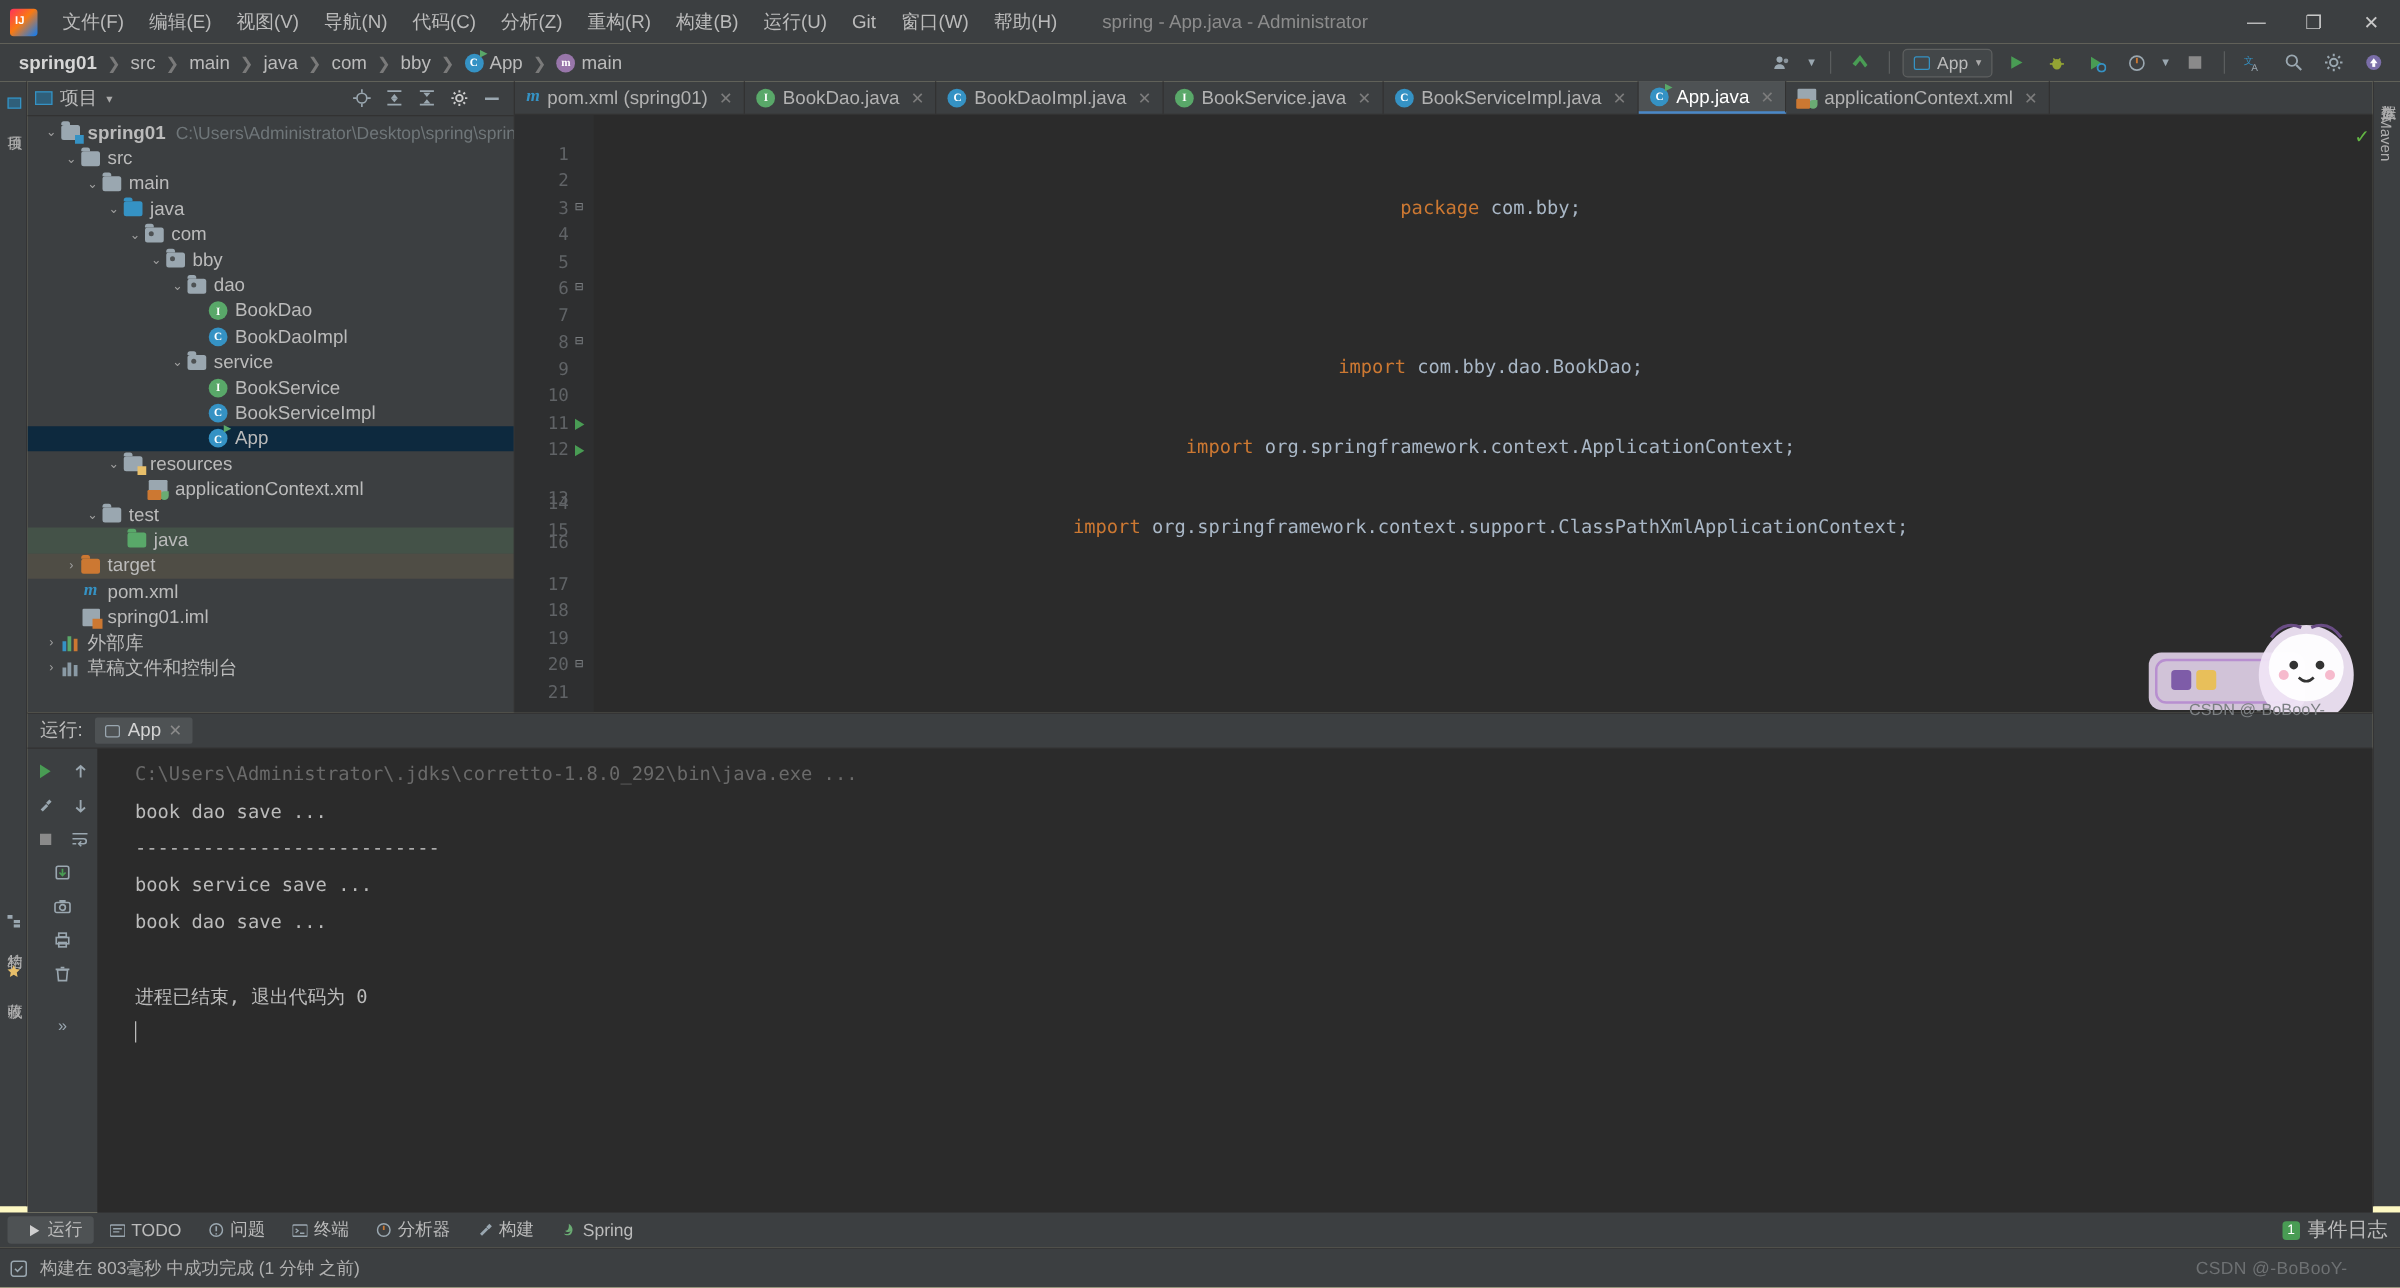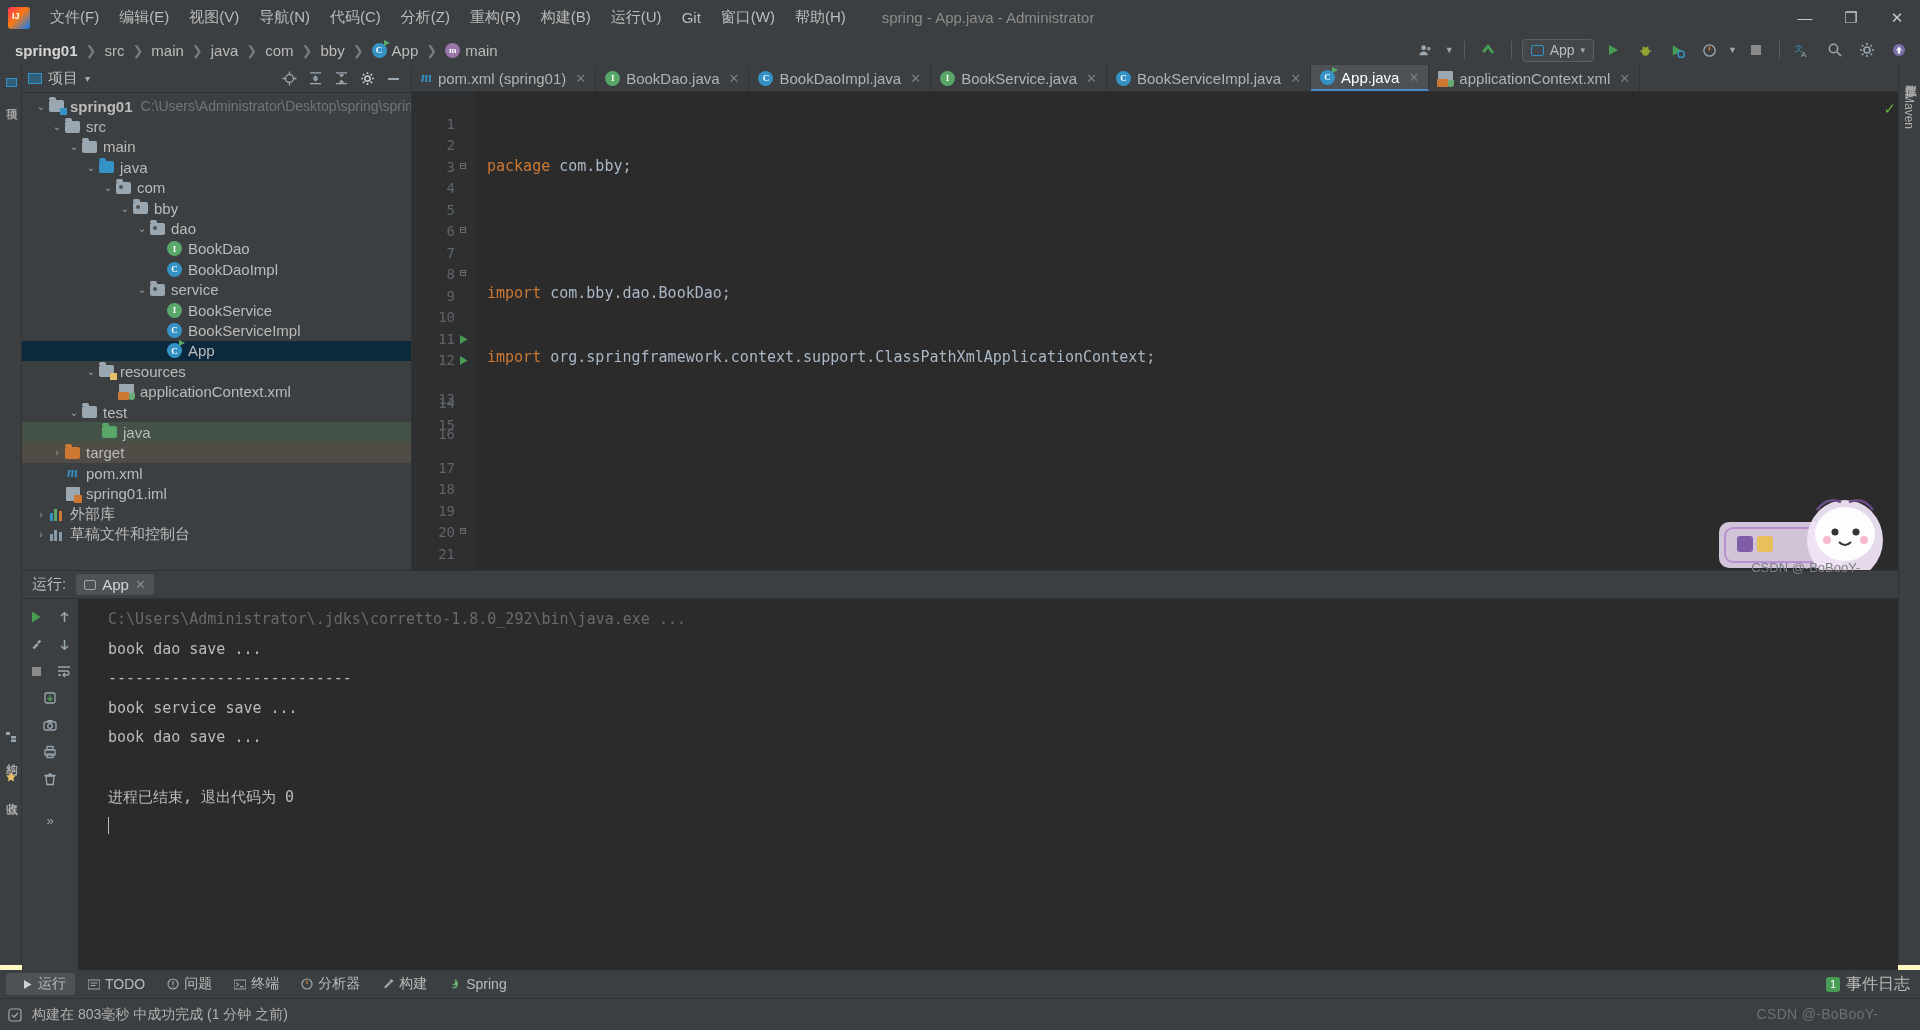--- a/index.html
+++ b/index.html
@@ -107,21 +107,21 @@
   .tab .x { color:#7c7c7c; font-size:13px; margin-left:3px; }
 
   .code-area { position:absolute; left:0; top:27px; width:1486px; height:478px; background:#2b2b2b;
                background-image: linear-gradient(rgba(43,43,43,.82), rgba(43,43,43,.82)); overflow:hidden; }
   .gutter { position:absolute; left:0; top:0; width:63px; height:478px; background:rgba(49,51,53,.55); }
   .lineno { position:absolute; right:20px; font-family:"DejaVu Sans Mono", monospace; font-size:14px; color:#606366; text-align:right; width:30px; }
   .foldmark { position:absolute; left:48px; font-size:11px; color:#7a7d80; font-family:"DejaVu Sans Mono",monospace;}
   .runmark { position:absolute; left:46px; width:12px; height:12px; }
   .runmark svg { display:block; }
   .code { position:absolute; left:63px; top:0; width:1423px; height:478px; font-family:"DejaVu Sans Mono", monospace; font-size:15px; line-height:21.3px; white-space:pre; color:#a9b7c6; }
-  .ln { height:21.3px; padding-left:12px; }
+  .ln { height:21.3px; padding-left:12px;text-align:center; }
   .kw { color:#cc7832; }
   .cls { color:#a9b7c6; }
   .scroll-mark { position:absolute; right:2px; top:8px; color:#62b543; font-size:15px; }
   .ed-scroll { position:absolute; right:0; top:0; width:12px; height:478px; }
 
   
   .runpanel { position:absolute; left:22px; top:570px; width:1876px; height:400px; background:#3c3f41; border-top:1px solid #323232; }
   .run-head { height:28px; display:flex; align-items:center; padding-left:10px; gap:10px; border-bottom:1px solid #323232; }
   .run-head .lbl { font-size:15px; color:#bbbbbb; }
   .run-tab { display:flex; align-items:center; gap:6px; padding:2px 8px; font-size:15px; color:#d4d4d4; background:#4e5254; border-radius:2px;}
@@ -647,20 +647,21 @@
           <svg width="11" height="11" viewBox="0 0 11 11">
               <path d="M2 1 L9.5 5.5 L2 10 Z" fill="#499c54"></path>
             </svg>
         </div>
       </div>
 
       <div class="code">
         <div class="ln" style="margin-top:21px"><span class="kw">package </span><span class="cls">com.bby;</span></div>
         <div class="ln"></div>
         <div class="ln"><span class="kw">import </span><span class="cls">com.bby.dao.BookDao;</span></div>
+        <div class="ln"><span class="kw">import </span><span class="cls">org.springframework.context.ApplicationContext;</span></div>
         <div class="ln"><span class="kw">import </span><span class="cls">org.springframework.context.support.ClassPathXmlApplicationContext;</span></div>
         <div class="ln"></div>
         
         
         
         
         
         
         
         

